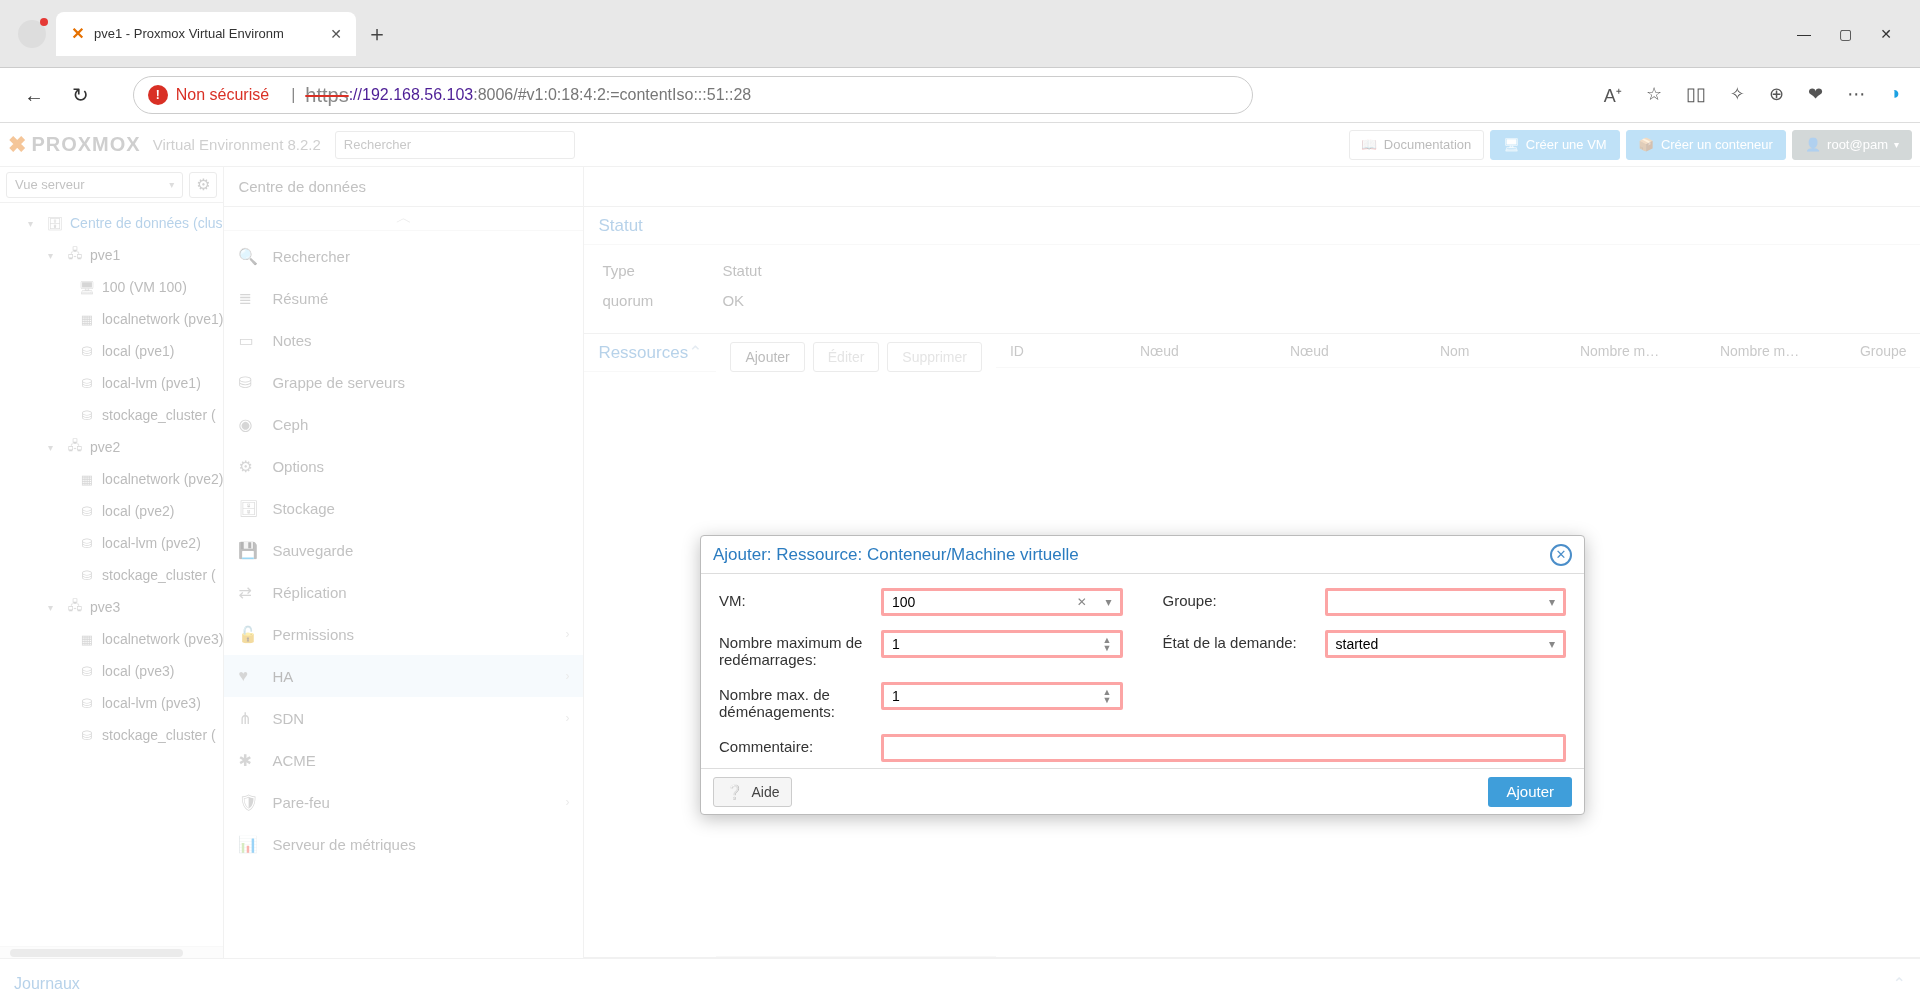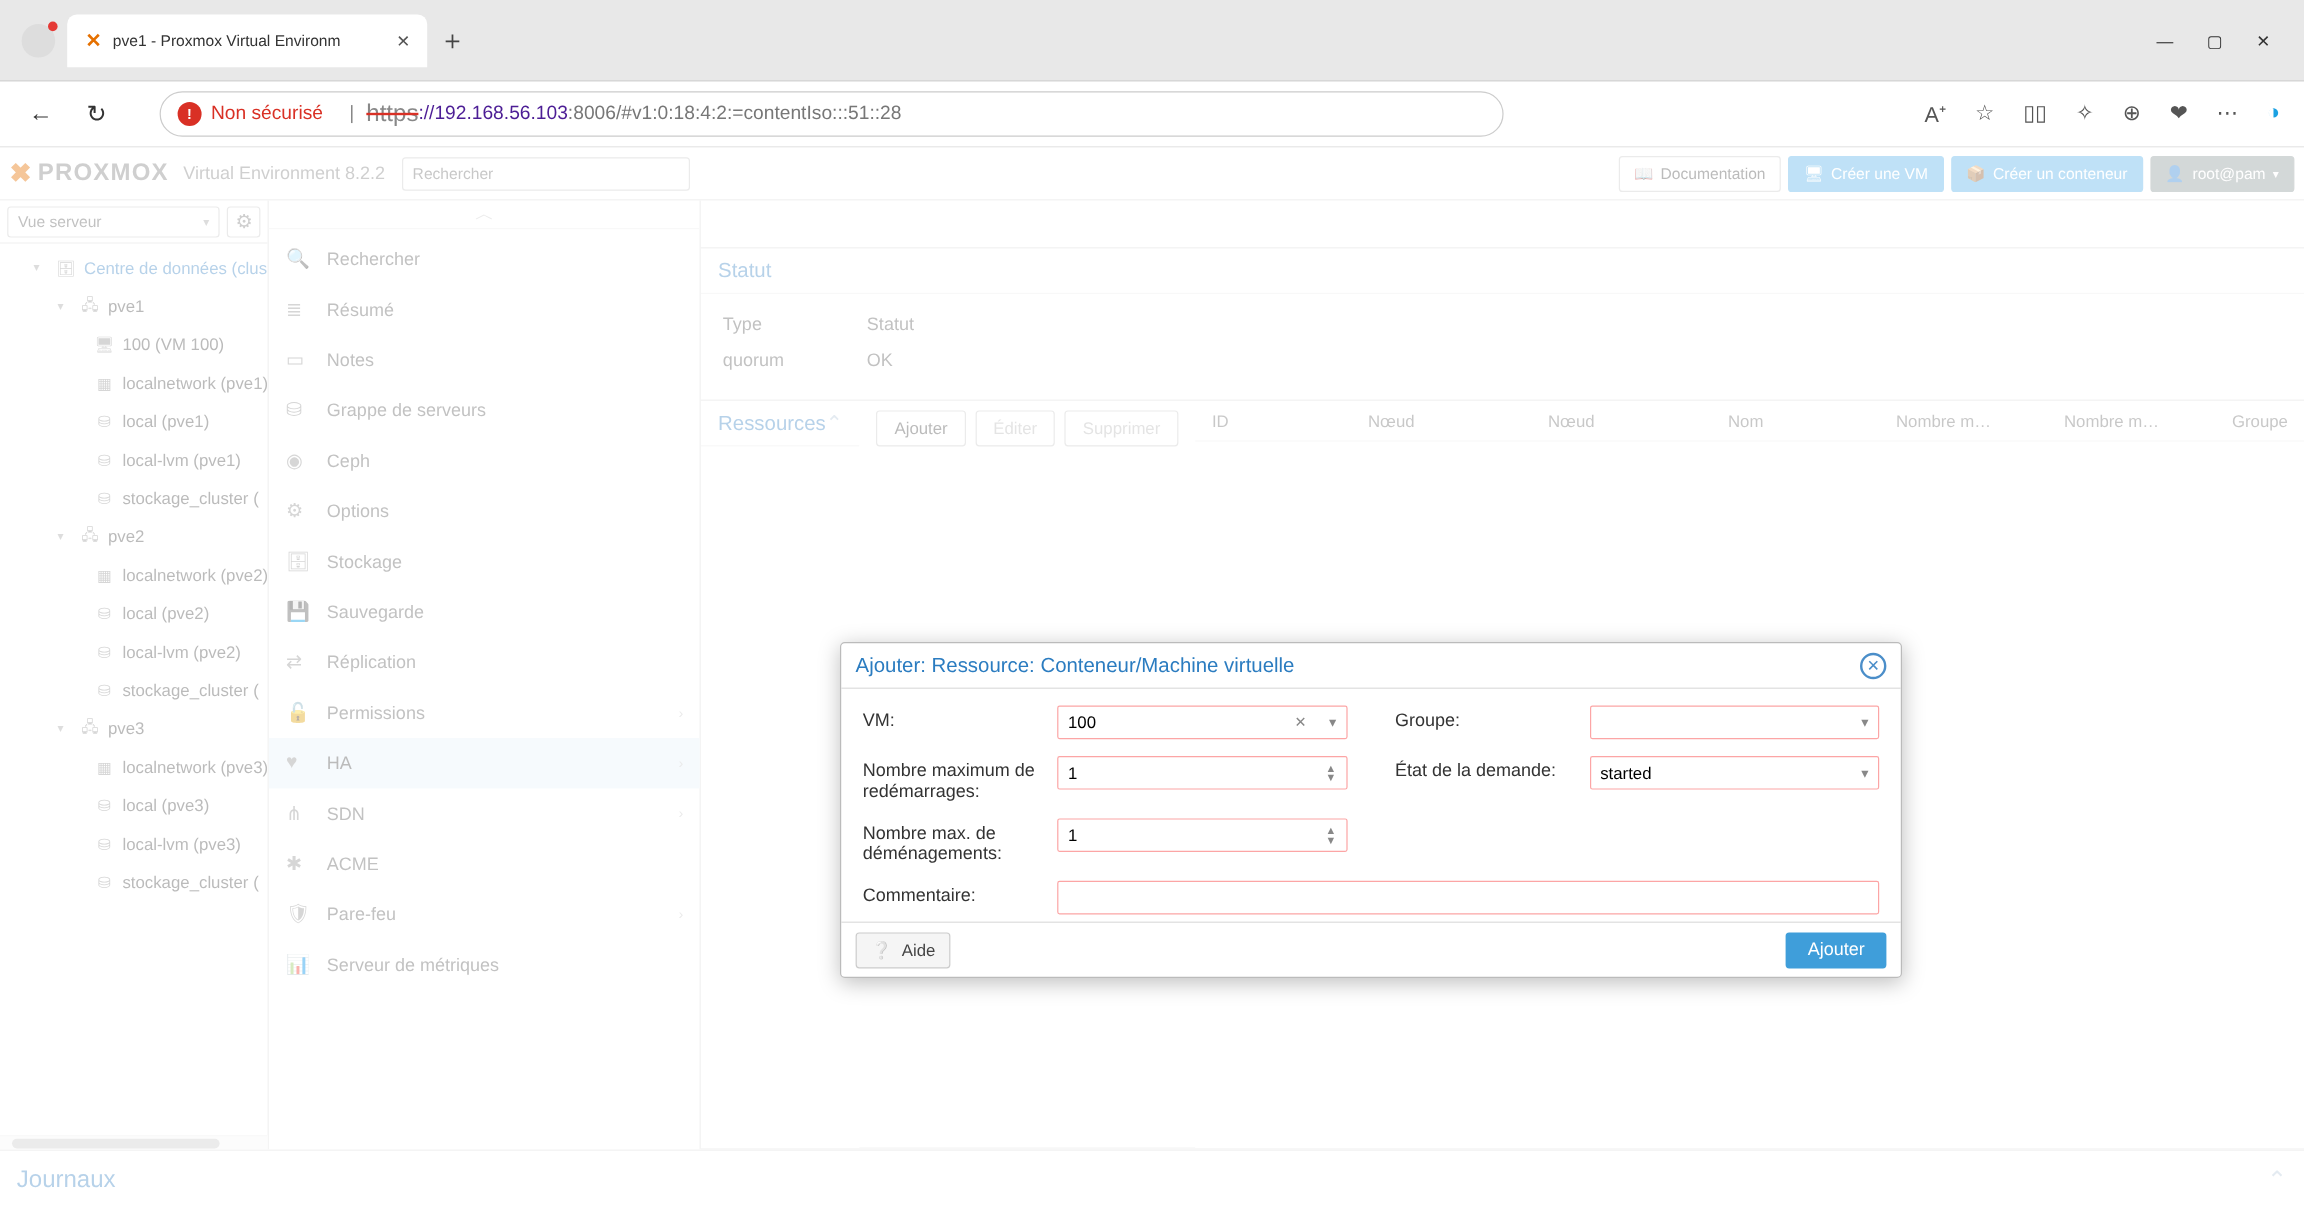--- a/index.html
+++ b/index.html
@@ -83,31 +83,31 @@
   
   .res-toolbar { padding: 8px 14px; display:flex; gap:8px; border-bottom:1px solid #eee; }
   .small-btn { height:30px; padding:0 14px; border:1px solid #ccc; border-radius:3px; background:#fff; color:#555; font-size:14px; cursor:pointer; }
   .small-btn.disabled { color:#bbb; }
   .res-cols { display:flex; height:34px; align-items:center; border-bottom:1px solid #eee; font-size:14px; color:#777; padding:0 14px; gap:0; }
   .res-cols > div { }
   .content-scroll { height:12px; background:#f8f8f8; position:relative; border-top:1px solid #eee; margin-top:auto; }
   .content-scroll::after { content:""; position:absolute; left:8px; right:80px; top:2px; height:8px; background:#ccc; border-radius:4px; }
   
   
-  .footer { position:absolute; bottom:0; left:0; right:0; height:50px; border-top:1px solid #ddd; display:flex; align-items:center; padding:0 14px; font-size:20px; color:#4b8ec9; background:#fff; }
+  .footer { position:absolute; bottom:0; left:0; right:0; height:50px; border-top:1px solid #ddd; display:flex; align-items:center; padding:0 14px; font-size:16px; color:#4b8ec9; background:#fff; }
   .footer .collapse-ico { margin-left:auto; color:#bcd; }
   
   
   .modal { position:absolute; z-index:10; left:700px; top:535px; width:885px; background:#fff; border:1px solid #bbb; border-radius:4px; box-shadow: 0 4px 18px rgba(0,0,0,0.25); }
   .modal-title-bar { height:38px; display:flex; align-items:center; padding:0 12px; font-size:17px; color:#2b7cc0; border-bottom:1px solid #ddd; }
   .modal-close { margin-left:auto; width:22px; height:22px; border:2px solid #4b8ec9; border-radius:50%; display:flex; align-items:center; justify-content:center; color:#4b8ec9; font-size:13px; cursor:pointer; }
   .modal-body { padding: 14px 18px 6px; display:grid; grid-template-columns: 1fr 1fr; column-gap: 40px; row-gap: 14px; font-size:15px; color:#333; }
   .field { display:flex; align-items:flex-start; gap: 12px; }
   .field label { width: 150px; padding-top:4px; }
-  .field-input { flex:1; height:28px; border:1px solid #fca5a5; border-radius:2px; padding:0 8px; font-size:14px; display:flex; align-items:center; justify-content:space-between; background:#fff; }
+  .field-input { flex:1; height:28px; border:3px solid #fca5a5; border-radius:2px; padding:0 8px; font-size:14px; display:flex; align-items:center; justify-content:space-between; background:#fff; }
   .field-input input { border:none; outline:none; width:100%; font-size:14px; }
   .field-triggers { display:flex; align-items:center; gap:6px; color:#888; font-size:12px; }
   .field.full { grid-column: 1 / span 2; }
   .field.full label { width: 150px; }
   .field.full .field-input { flex:1; }
   .spinner-triggers { display:flex; flex-direction:column; line-height:8px; color:#888; font-size:9px; }
   .modal-footer { height:46px; border-top:1px solid #ddd; display:flex; align-items:center; padding:0 12px; }
   .modal-help { height:30px; padding:0 12px; border:1px solid #ccc; border-radius:3px; background:#f5f5f5; display:flex; align-items:center; gap:8px; font-size:14px; color:#444; cursor:pointer; }
   .modal-submit { margin-left:auto; height:30px; padding:0 18px; border:none; border-radius:3px; background:#3f9eda; color:#fff; font-size:15px; cursor:pointer; }
 </style>
@@ -267,20 +267,23 @@
       <div class="tree-item l3">
           <span class="ico">⛁</span>
           <span>stockage_cluster (</span>
         </div>
     </div>
     <div class="sidebar-scroll"></div>
   </div>
 
   <div class="main">
     <div class="submenu">
+      <div class="crumb-bar" style="border-right:none;">
+        <span>Centre de données</span>
+      </div>
       <div class="submenu-collapse">
           <span>︿</span>
         </div>
       <div class="submenu-list" id="submenu-list">
           <div class="submenu-item">
             <span class="ico">🔍</span>
             <span>Rechercher</span>
           </div>
           <div class="submenu-item">
             <span class="ico">≣</span>

